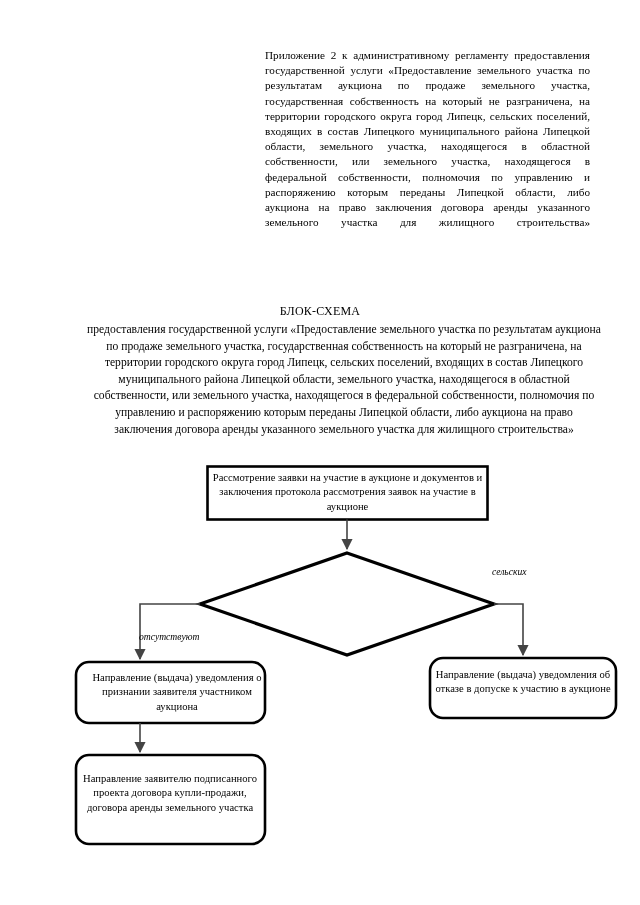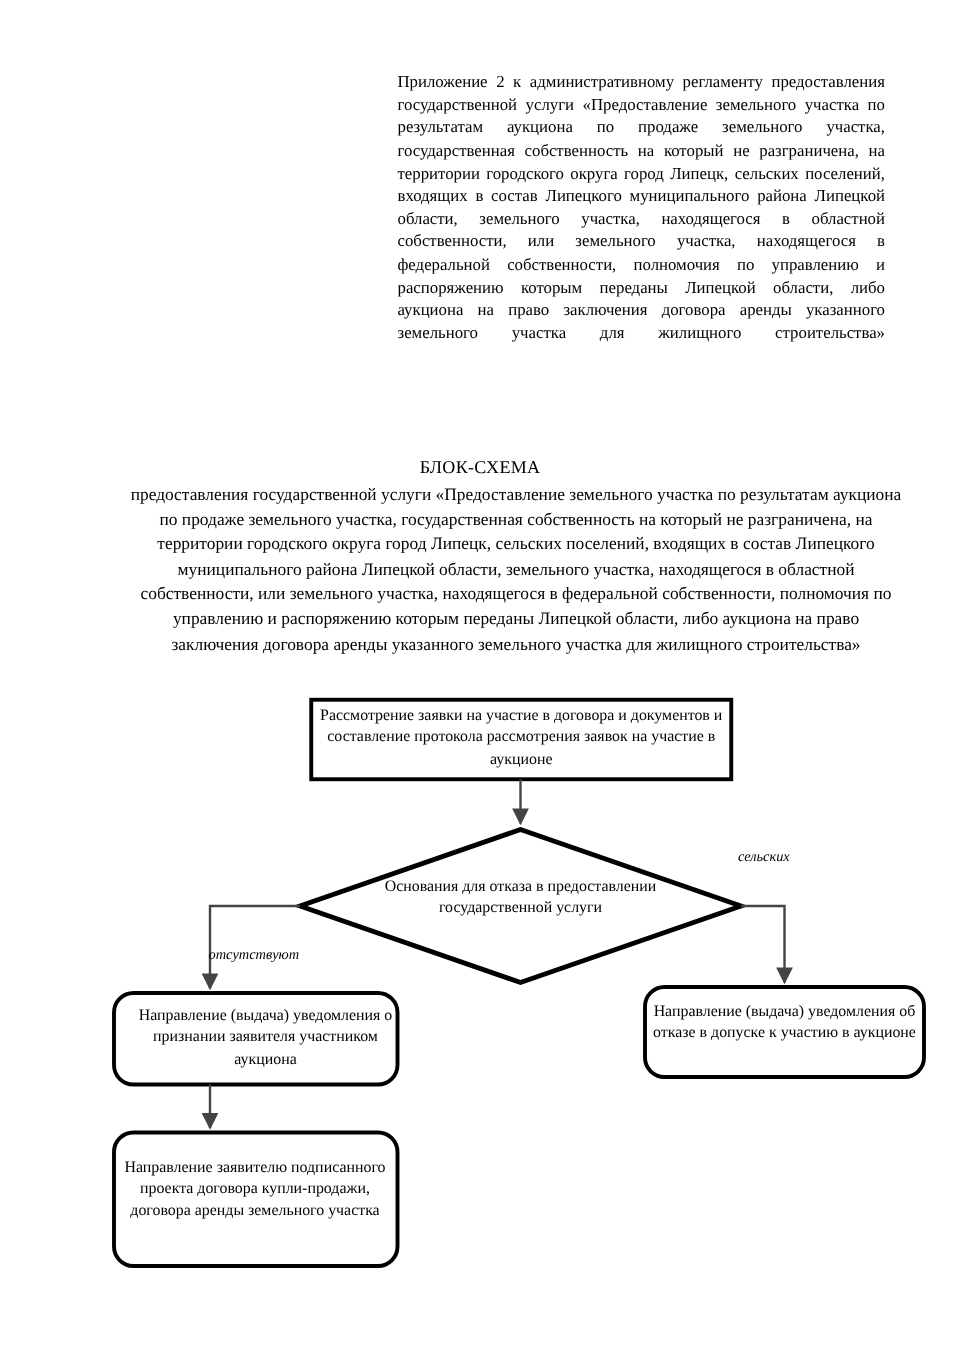--- a/index.html
+++ b/index.html
@@ -156,23 +156,22 @@
       <rect x="76" y="662" width="189" height="61" rx="13" ry="13" fill="#ffffff" stroke="#000000" stroke-width="2.6"></rect>
 
       <rect x="430" y="658" width="186" height="60" rx="13" ry="13" fill="#ffffff" stroke="#000000" stroke-width="2.6"></rect>
 
       <line x1="140" y1="723" x2="140" y2="752" stroke="#444444" stroke-width="1.6" marker-end="url(#arrow-thin)"></line>
 
       <rect x="76" y="755" width="189" height="89" rx="13" ry="13" fill="#ffffff" stroke="#000000" stroke-width="2.6"></rect>
     </svg>
   </div>
 
-  <div class="node-text n-box1">Рассмотрение заявки на участие в договора и документов и составление протокола рассмотрения заявок на участие в аукционе</div>
+  <div class="node-text n-box1">Рассмотрение заявки на участие в аукционе и документов и заключения протокола рассмотрения заявок на участие в аукционе</div>
 
-  <div class="node-text n-diamond">Основания для отказа в предоставлении государственной услуги</div>
 
   <div class="node-text n-left">Направление (выдача) уведомления о признании заявителя участником аукциона</div>
 
   <div class="node-text n-right">Направление (выдача) уведомления об отказе в допуске к участию в аукционе</div>
 
   <div class="node-text n-bottom">Направление заявителю подписанного проекта договора купли-продажи, договора аренды земельного участка</div>
 
   <div class="branch-label lbl-left">отсутствуют</div>
 
   <div class="branch-label lbl-right">сельских</div>

